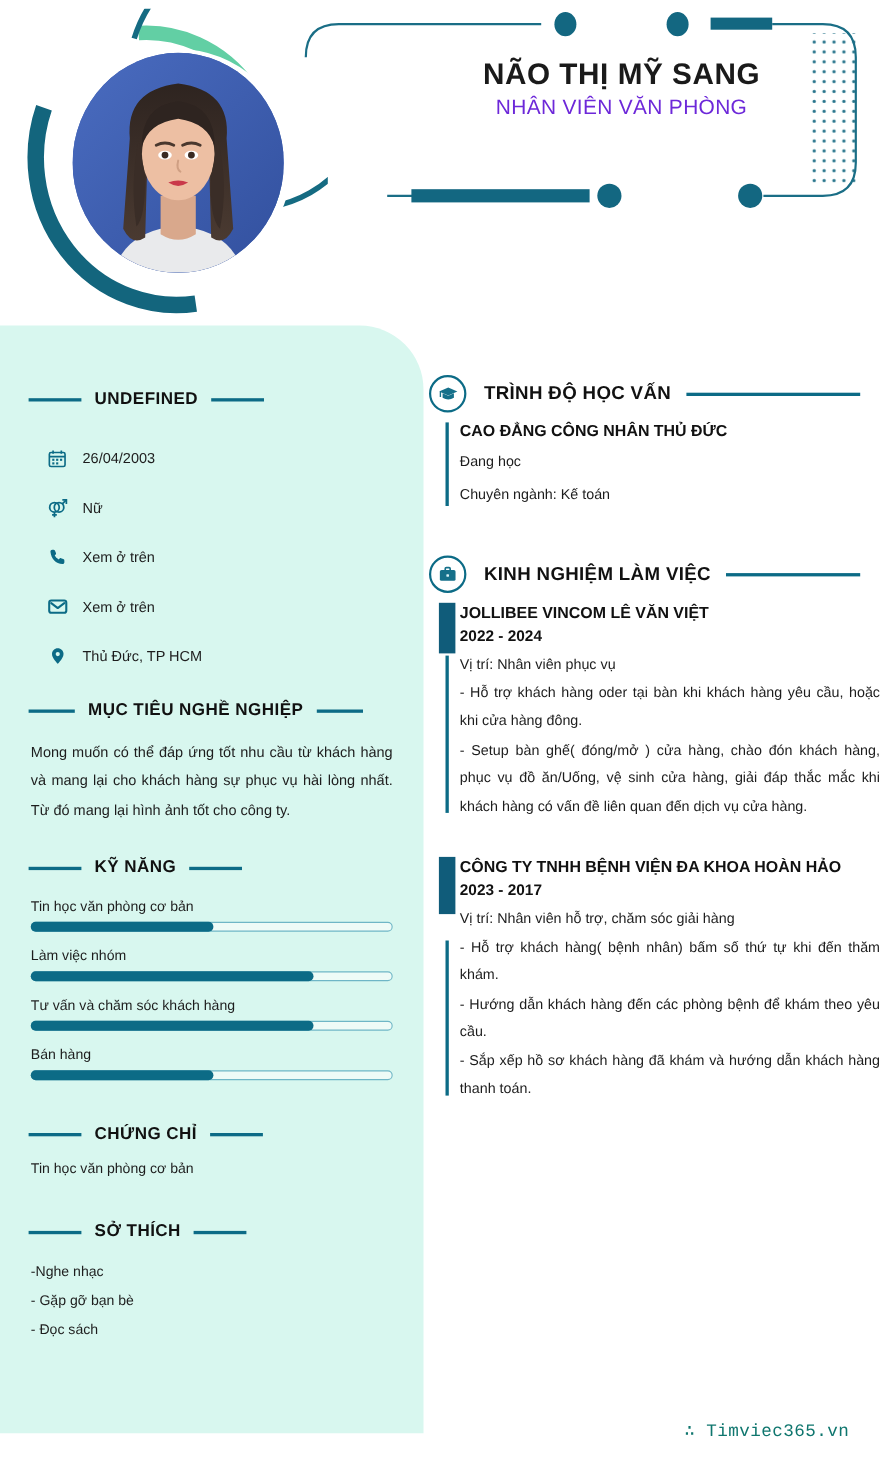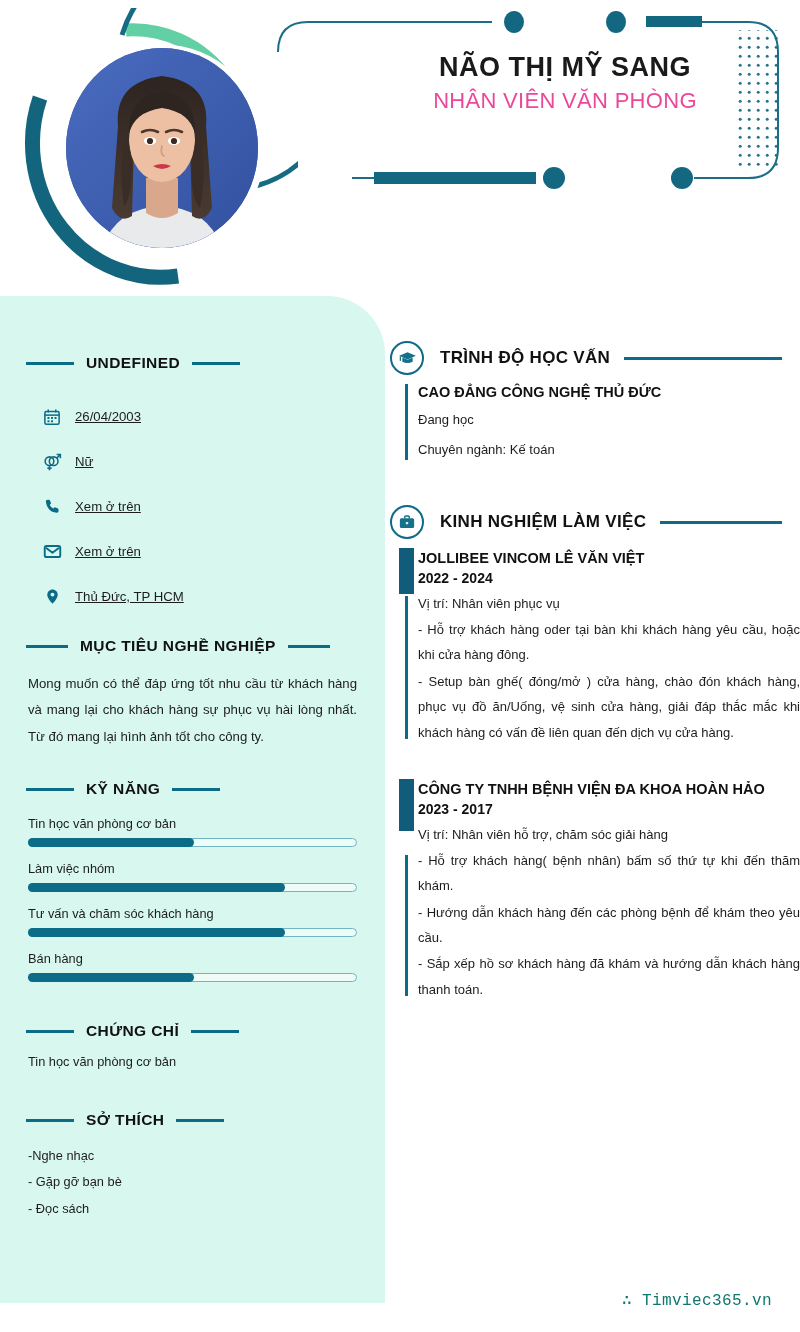--- a/index.html
+++ b/index.html
@@ -34,21 +34,21 @@
   .name-block {
     position: absolute; left: 350px; top: 52px; width: 430px;
     text-align: center;
   }
   .name {
     font-size: 27px; font-weight: bold; letter-spacing: .5px;
     color: #1a1a1a; line-height: 1.15; white-space: nowrap;
   }
   .job-title {
     margin-top: 5px;
-    font-size: 22px; color: #ec4899; letter-spacing: .3px;
+    font-size: 19px; color: #6d28d9; letter-spacing: .3px;
   }
 
   
   .sidebar {
     position: absolute; left: 0; top: 296px;
     width: 385px; height: 1007px;
     background: #d8f7ef;
     border-top-right-radius: 58px;
     padding: 0;
   }
@@ -60,21 +60,21 @@
   .sec-head .dash.short { width: 42px; }
   .sec-head .t {
     font-size: 15.5px; font-weight: bold; color: #111; letter-spacing: .4px;
     white-space: nowrap;
   }
 
   .info-list { margin: 22px 0 0 42px; }
   .info-row {
     display: flex; align-items: center; gap: 13px;
     height: 45px;
-    font-size: 13.2px; color: #1d1d1d; text-decoration: underline;
+    font-size: 13.2px; color: #1d1d1d;
   }
   .info-row .ic { width: 20px; height: 20px; flex: none; display: flex; align-items: center; justify-content: center; }
 
   .objective {
     margin: 16px 28px 0 28px;
     font-size: 13.2px; line-height: 2.0; color: #1d1d1d;
     text-align: justify;
   }
 
   .skills { margin: 18px 28px 0 28px; }
@@ -352,21 +352,21 @@
             <path d="M12 4 L22.5 8.6 L12 13.2 L1.5 8.6 Z" fill="#15708a"></path>
             <path d="M5.5 10.6 L5.5 16 Q 12 19.6 18.5 16 L 18.5 10.6 L12 13.6 Z" fill="#15708a"></path>
             <line x1="3" y1="9.3" x2="3" y2="15" stroke="#15708a" stroke-width="1.6"></line>
           </svg>
       </span>
       <span class="rt">TRÌNH ĐỘ HỌC VẤN</span>
       <span class="rline"></span>
     </div>
     <div class="edu-entry">
       <span class="vbar"></span>
-      <div class="e-title">CAO ĐẲNG CÔNG NGHỆ THỦ ĐỨC</div>
+      <div class="e-title">CAO ĐẲNG CÔNG NHÂN THỦ ĐỨC</div>
       <div class="e-sub">Đang học</div>
       <div class="e-sub">Chuyên ngành: Kế toán</div>
     </div>
 
     <div style="height:38px;"></div>
     <div class="r-head">
       <span class="circ">
         <svg width="18" height="18" viewBox="0 0 24 24">
             <rect x="2.5" y="7" width="19" height="13" rx="2" fill="#15708a"></rect>
             <path d="M9 7 V5.4 Q9 4 10.4 4 H13.6 Q15 4 15 5.4 V7" fill="none" stroke="#15708a" stroke-width="2"></path>

